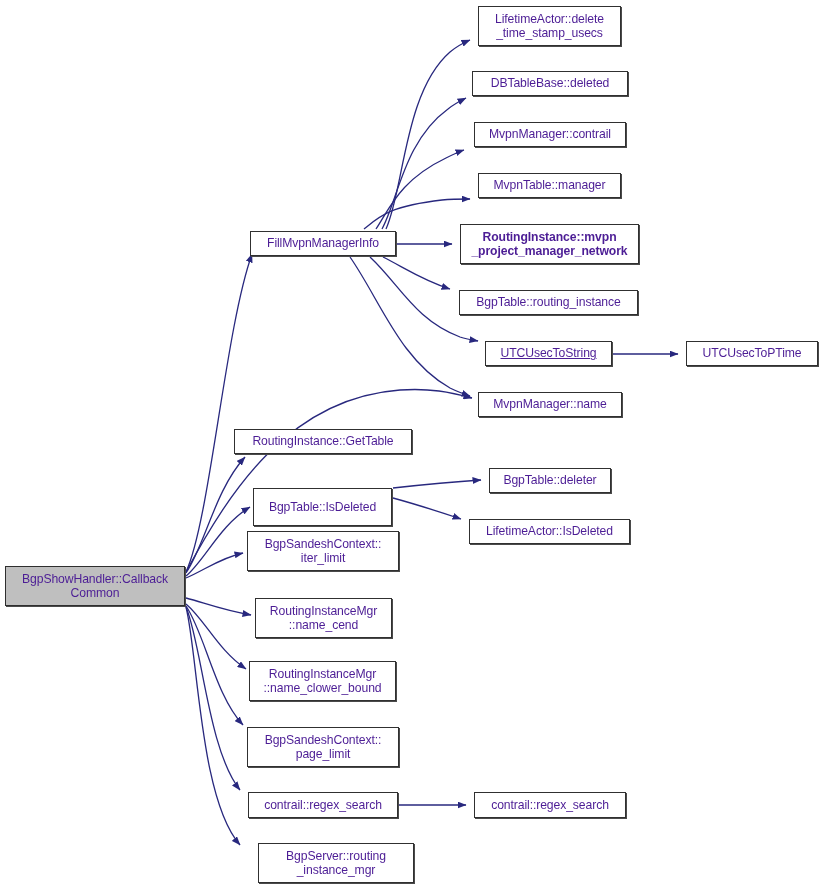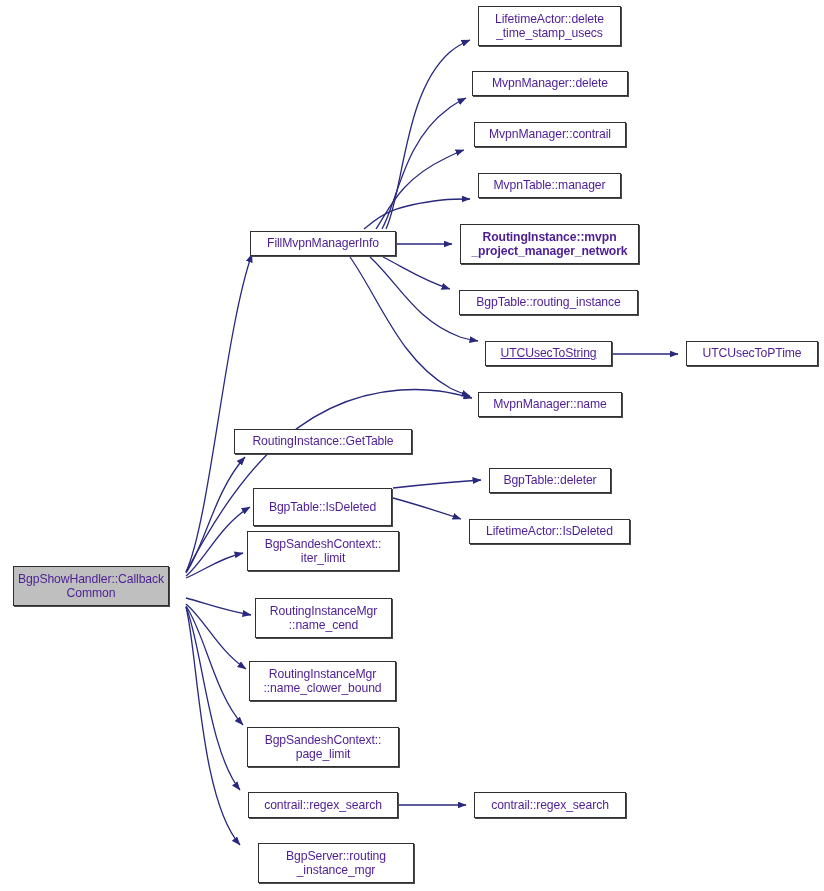--- a/index.html
+++ b/index.html
@@ -82,37 +82,37 @@
         <path d="M 613,354 L 678,354" fill="none" stroke="#28287e" stroke-width="1.3" marker-end="url(#arrowhead)"></path>
         <path d="M 393,488 C 420,485 450,482 481,480" fill="none" stroke="#28287e" stroke-width="1.3" marker-end="url(#arrowhead)"></path>
         <path d="M 393,498 C 415,504 440,512 461,519" fill="none" stroke="#28287e" stroke-width="1.3" marker-end="url(#arrowhead)"></path>
         <path d="M 399,805 L 466,805" fill="none" stroke="#28287e" stroke-width="1.3" marker-end="url(#arrowhead)"></path>
       </g>
   </svg>
 
   <div id="nodes-group">
       <div class="gnode" style="left: 478px; top: 6px; width: 143px; height: 40px;"><span class="gnode-label">LifetimeActor::delete
 _time_stamp_usecs</span></div>
-      <div class="gnode" style="left: 472px; top: 71px; width: 156px; height: 25px;"><span class="gnode-label">MvpnManager::delete</span></div>
+      <div class="gnode" style="left: 472px; top: 71px; width: 156px; height: 25px;"><span class="gnode-label">DBTableBase::deleted</span></div>
       <div class="gnode" style="left: 474px; top: 122px; width: 152px; height: 25px;"><span class="gnode-label">MvpnManager::contrail</span></div>
       <div class="gnode" style="left: 478px; top: 173px; width: 143px; height: 25px;"><span class="gnode-label">MvpnTable::manager</span></div>
       <div class="gnode" style="left: 460px; top: 224px; width: 179px; height: 40px; font-weight: bold;"><span class="gnode-label">RoutingInstance::mvpn
 _project_manager_network</span></div>
       <div class="gnode" style="left: 459px; top: 290px; width: 179px; height: 25px;"><span class="gnode-label">BgpTable::routing_instance</span></div>
       <div class="gnode" style="left: 485px; top: 341px; width: 127px; height: 25px; text-decoration: underline;"><span class="gnode-label">UTCUsecToString</span></div>
       <div class="gnode" style="left: 686px; top: 341px; width: 132px; height: 25px;"><span class="gnode-label">UTCUsecToPTime</span></div>
       <div class="gnode" style="left: 478px; top: 392px; width: 144px; height: 25px;"><span class="gnode-label">MvpnManager::name</span></div>
       <div class="gnode" style="left: 250px; top: 231px; width: 146px; height: 25px;"><span class="gnode-label">FillMvpnManagerInfo</span></div>
       <div class="gnode" style="left: 234px; top: 429px; width: 178px; height: 25px;"><span class="gnode-label">RoutingInstance::GetTable</span></div>
       <div class="gnode" style="left: 253px; top: 488px; width: 139px; height: 38px;"><span class="gnode-label">BgpTable::IsDeleted</span></div>
       <div class="gnode" style="left: 489px; top: 468px; width: 122px; height: 25px;"><span class="gnode-label">BgpTable::deleter</span></div>
       <div class="gnode" style="left: 469px; top: 519px; width: 161px; height: 25px;"><span class="gnode-label">LifetimeActor::IsDeleted</span></div>
       <div class="gnode" style="left: 247px; top: 531px; width: 152px; height: 40px;"><span class="gnode-label">BgpSandeshContext::
 iter_limit</span></div>
-      <div class="gnode root" style="left: 5px; top: 566px; width: 156px; height: 40px; margin-left: 8px;"><span class="gnode-label">BgpShowHandler::Callback
+      <div class="gnode root" style="left: 5px; top: 566px; width: 180px; height: 40px;"><span class="gnode-label">BgpShowHandler::Callback
 Common</span></div>
       <div class="gnode" style="left: 255px; top: 598px; width: 137px; height: 40px;"><span class="gnode-label">RoutingInstanceMgr
 ::name_cend</span></div>
       <div class="gnode" style="left: 249px; top: 661px; width: 147px; height: 40px;"><span class="gnode-label">RoutingInstanceMgr
 ::name_clower_bound</span></div>
       <div class="gnode" style="left: 247px; top: 727px; width: 152px; height: 40px;"><span class="gnode-label">BgpSandeshContext::
 page_limit</span></div>
       <div class="gnode" style="left: 248px; top: 792px; width: 150px; height: 26px;"><span class="gnode-label">contrail::regex_search</span></div>
       <div class="gnode" style="left: 474px; top: 792px; width: 152px; height: 26px;"><span class="gnode-label">contrail::regex_search</span></div>
       <div class="gnode" style="left: 258px; top: 843px; width: 156px; height: 40px;"><span class="gnode-label">BgpServer::routing

